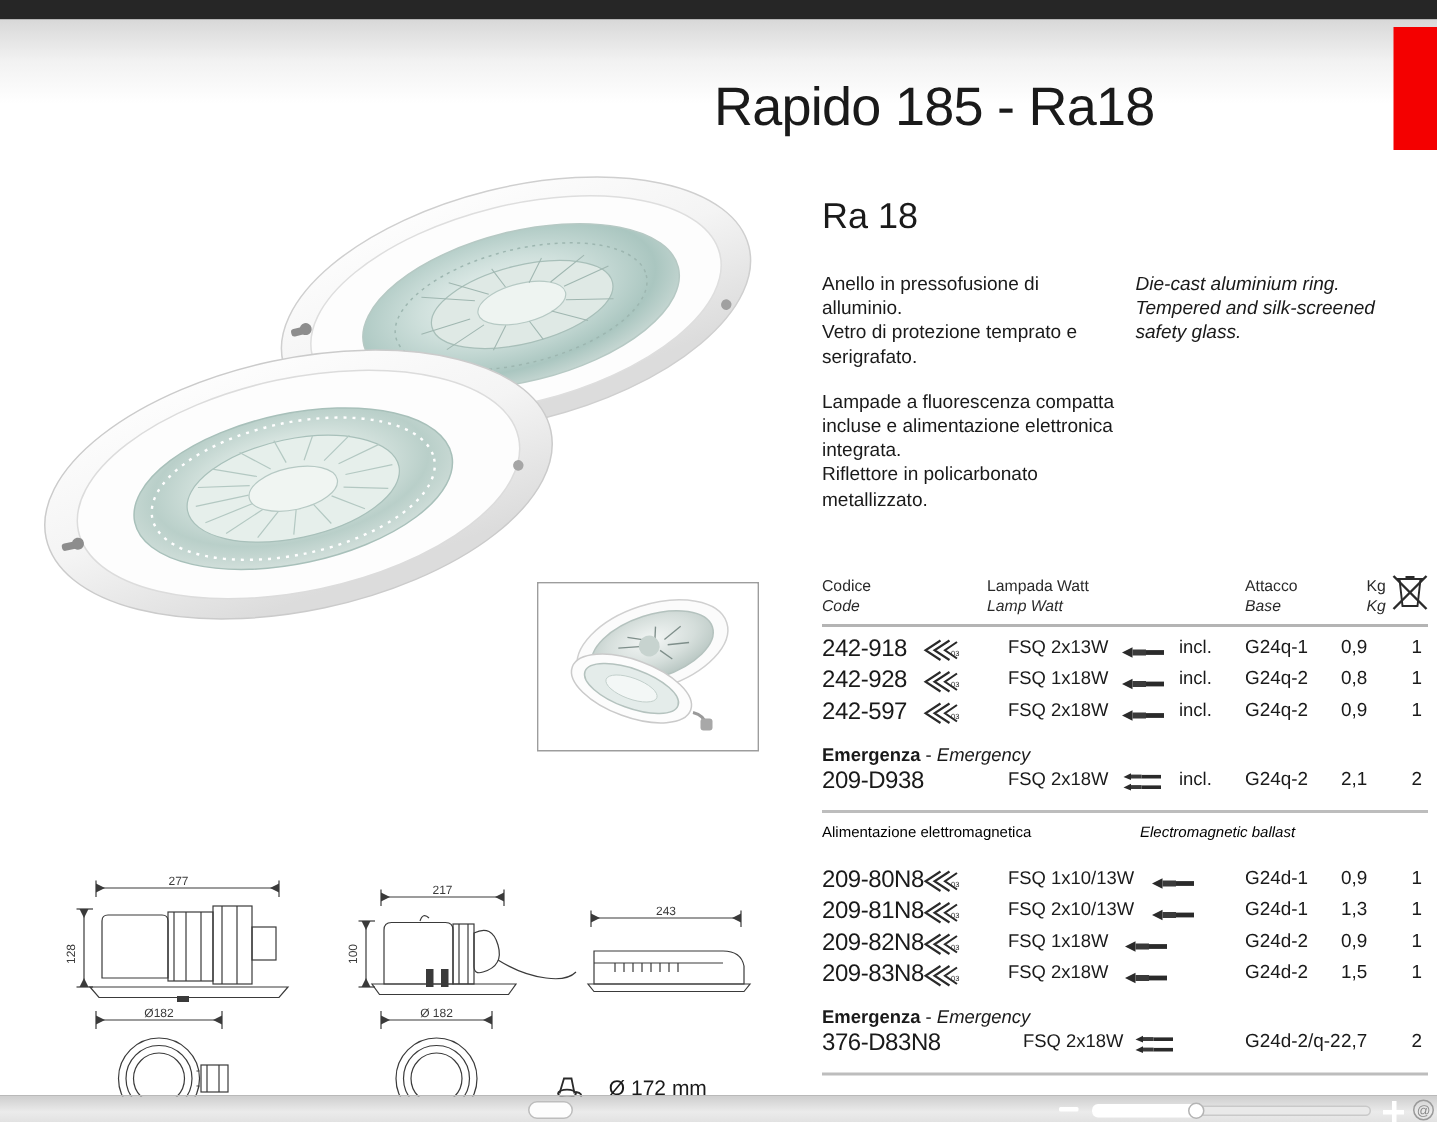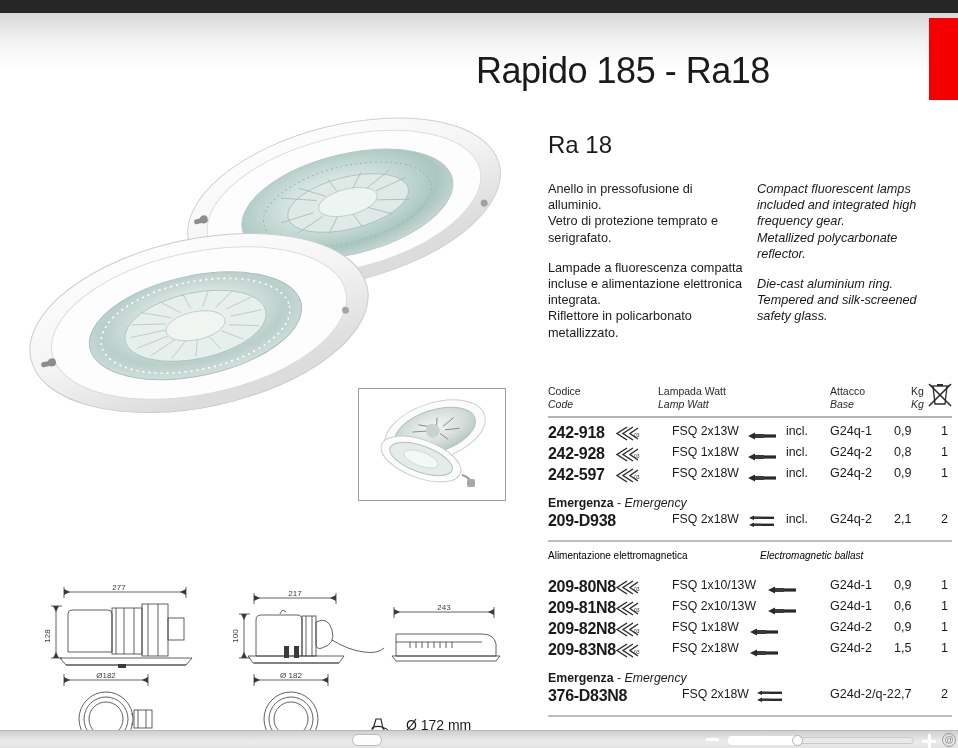--- a/index.html
+++ b/index.html
@@ -138,21 +138,21 @@
   .weee {
     position: absolute; left: 378px; top: -2px; width: 30px; height: 28px;
   }
 
   .rule {
     height: 2px; background: #b4b4b4; margin: 3px 0 6px 0;
   }
   .rule.thin { height: 2px; background: #bdbdbd; margin: 4px 0 8px 0; }
 
   .code-txt {
-    font-size: 16px; font-weight: bold; color: #1a1a1a; letter-spacing: -0.3px;
+    font-size: 16px; font-weight: normal; color: #1a1a1a; letter-spacing: -0.3px;
   }
   .lamp-txt { font-size: 12.3px; color: #1a1a1a; }
   .incl-txt { font-size: 12.3px; color: #1a1a1a; }
   .base-txt { font-size: 12.6px; color: #1a1a1a; }
   .kg-txt   { font-size: 12.6px; color: #1a1a1a; }
   .qty-txt  { font-size: 12.6px; color: #1a1a1a; }
 
   .section-label {
     font-size: 12.3px; color: #1a1a1a; margin-bottom: 2px;
   }
@@ -179,22 +179,20 @@
     <div class="doc-subtitle">Ra 18</div>
 
     <div class="desc-it">
       <div class="desc-block" style="white-space:pre-line">Anello in pressofusione di alluminio.
 Vetro di protezione temprato e serigrafato.</div>
       <div class="desc-block" style="white-space:pre-line">Lampade a fluorescenza compatta incluse e alimentazione elettronica integrata.
 Riflettore in policarbonato metallizzato.</div>
     </div>
 
     <div class="desc-en">
-      <div class="desc-block" style="white-space:pre-line">Compact fluorescent lamps included and integrated high frequency gear.
-Metallized polycarbonate reflector.</div>
       <div class="desc-block" style="white-space:pre-line">Die-cast aluminium ring.
 Tempered and silk-screened safety glass.</div>
     </div>
 
     <div class="hero-photo">
       <svg width="500" height="310" viewBox="0 0 500 310">
         <defs>
           <radialGradient id="glassA" cx="45%" cy="42%" r="62%">
             <stop offset="0%" stop-color="#f2f7f6"></stop>
             <stop offset="42%" stop-color="#cfe0dc"></stop>
@@ -617,21 +615,21 @@
           </span>
           <span class="c-lamp lamp-txt">FSQ 2x10/13W</span>
           <span class="c-lampic" style="left:220px">
             <svg width="28" height="10" viewBox="0 0 28 10">
                 <path d="M0 5 L7 1.5 L7 8.5 Z" fill="#2a2a2a"></path>
                 <rect x="7" y="3" width="9" height="4" fill="#3a3a3a"></rect>
                 <rect x="16" y="3.4" width="12" height="3.2" fill="#2a2a2a"></rect>
               </svg>
           </span>
           <span class="c-base base-txt">G24d-1</span>
-          <span class="c-kg kg-txt">0,6</span>
+          <span class="c-kg kg-txt">1,3</span>
           <span class="c-qty qty-txt">1</span>
         </div>
 
         <div class="t-row">
           <span class="c-code code-txt">209-82N8</span>
           <span class="c-icon">
             <svg width="26" height="17" viewBox="0 0 26 17">
                 <g fill="none" stroke="#2a2a2a" stroke-width="1.4">
                   <path d="M13 2 L3 8.5 L13 15"></path>
                   <path d="M19 2 L9 8.5 L19 15"></path>

